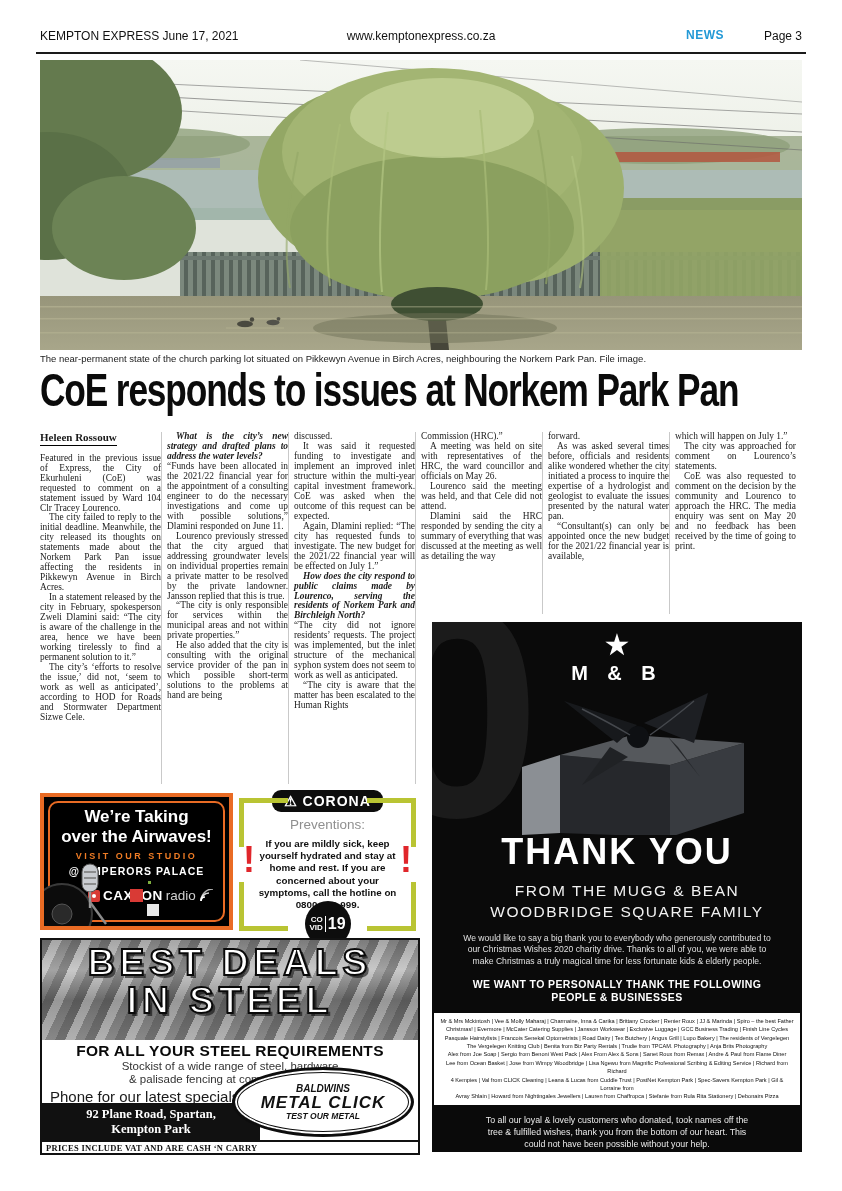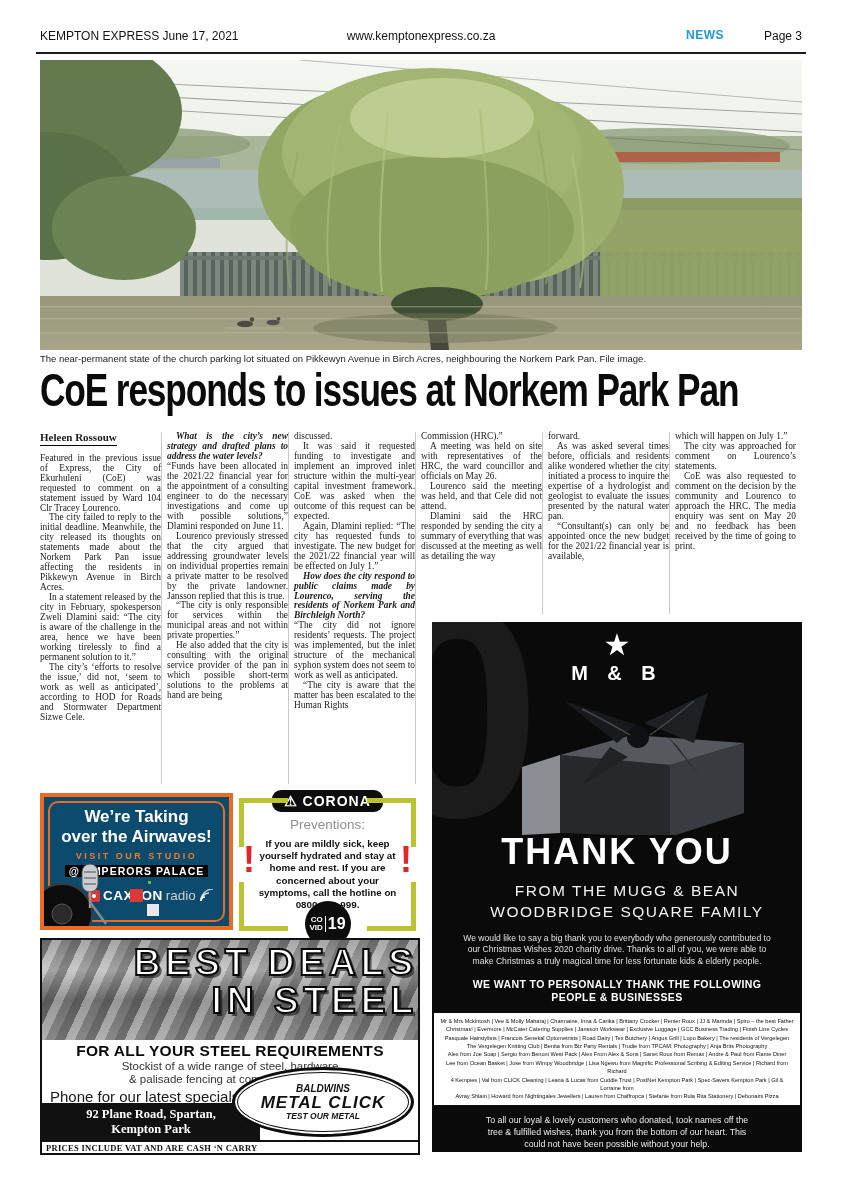--- a/index.html
+++ b/index.html
@@ -24,21 +24,21 @@
             letter-spacing:-1.5px;color:#0b0b0b;transform:scaleX(0.75);transform-origin:0 0;white-space:nowrap;}
   
   .col{position:absolute;top:432px;width:121px;font-size:9.4px;line-height:1.06;color:#1a1a1a;text-align:justify;}
   .byline{font-weight:bold;font-size:11px;border-bottom:1px solid #000;display:inline-block;
           margin-bottom:8px;padding-bottom:1px;}
   .p{margin:0;text-indent:9px;}
   .p.first{text-indent:0;}
   .p.q{font-style:italic;font-weight:bold;}
   .vsep{position:absolute;top:432px;width:1px;background:#c9c9c9;}
   
-  .ad-caxton{position:absolute;left:40px;top:793px;width:193px;height:137px;background:#0c4a6e;
+  .ad-caxton{position:absolute;left:40px;top:793px;width:193px;height:137px;background:#000000;
              border:4px solid #e96b24;box-sizing:border-box;overflow:hidden;
              font-family:"Liberation Sans",sans-serif;color:#fff;text-align:center;}
   .ad-caxton .inner-frame{position:absolute;inset:4px;border:2px solid #e96b24;border-radius:10px;}
   .cx-l1{margin-top:10px;font-size:17px;font-weight:bold;line-height:1.15;}
   .cx-l2{font-size:17px;font-weight:bold;line-height:1.15;}
   .cx-studio{margin-top:5px;font-size:9px;font-weight:bold;letter-spacing:2.5px;color:#ef7c25;}
   .cx-venue{margin-top:2px;font-size:10.5px;font-weight:bold;letter-spacing:1px;background:#000;
             display:inline-block;padding:0 4px;}
   .cx-brandrow{margin-top:9px;display:flex;align-items:center;justify-content:center;gap:3px;padding-left:30px;}
   .cx-cube{width:12px;height:12px;background:#d93a35;border-radius:2px;position:relative;}
@@ -63,21 +63,21 @@
   .cr-body{font-size:9.8px;font-weight:bold;color:#111;line-height:1.25;margin:6px 14px 0;}
   .cr-ex{position:absolute;top:54px;font-size:36px;font-weight:900;color:#e0262b;line-height:1;}
   .cr-ex.left{left:6px;} .cr-ex.right{right:6px;}
   .cr-covid{position:absolute;left:50%;transform:translateX(-50%);bottom:-12px;width:46px;height:46px;
             border-radius:50%;background:#0d0d0d;color:#fff;display:flex;align-items:center;justify-content:center;gap:2px;}
   .cr-covid .st{font-size:8px;font-weight:900;line-height:1;text-align:right;}
   .cr-covid .n{font-size:16px;font-weight:900;border-left:1.5px solid #fff;padding-left:2px;line-height:1;}
   
   .ad-steel{position:absolute;left:40px;top:938px;width:380px;height:217px;border:2px solid #111;
             box-sizing:border-box;background:#fff;font-family:"Liberation Sans",sans-serif;overflow:hidden;}
-  .st-img{position:relative;height:100px;overflow:hidden;text-align:right;
+  .st-img{position:relative;height:100px;overflow:hidden;text-align:center;
           background:linear-gradient(180deg,#8d8d8d 0%,#b9b9b9 30%,#7a7a7a 60%,#9b9b9b 100%);}
   .st-img:before{content:"";position:absolute;inset:0;
       background:repeating-linear-gradient(115deg,rgba(0,0,0,.28) 0 9px,rgba(255,255,255,.22) 9px 18px,rgba(0,0,0,.12) 18px 27px);}
   .st-t1,.st-t2{position:relative;font-weight:900;font-size:37px;line-height:1.02;color:#fff;letter-spacing:5px;
       -webkit-text-stroke:2px #0a0a0a;text-shadow:3px 3px 0 rgba(0,0,0,.55);}
   .st-t1{margin-top:4px;}
   .st-tag{font-weight:900;font-size:15.5px;text-align:center;letter-spacing:.3px;color:#0a0a0a;margin-top:2px;}
   .st-desc{font-size:11.5px;color:#333;text-align:center;line-height:1.15;}
   .st-phone{font-size:15px;color:#1a1a1a;margin:2px 0 0 8px;}
   .st-tel{font-size:24px;font-weight:900;font-style:italic;color:#fff;-webkit-text-stroke:1.5px #000;

